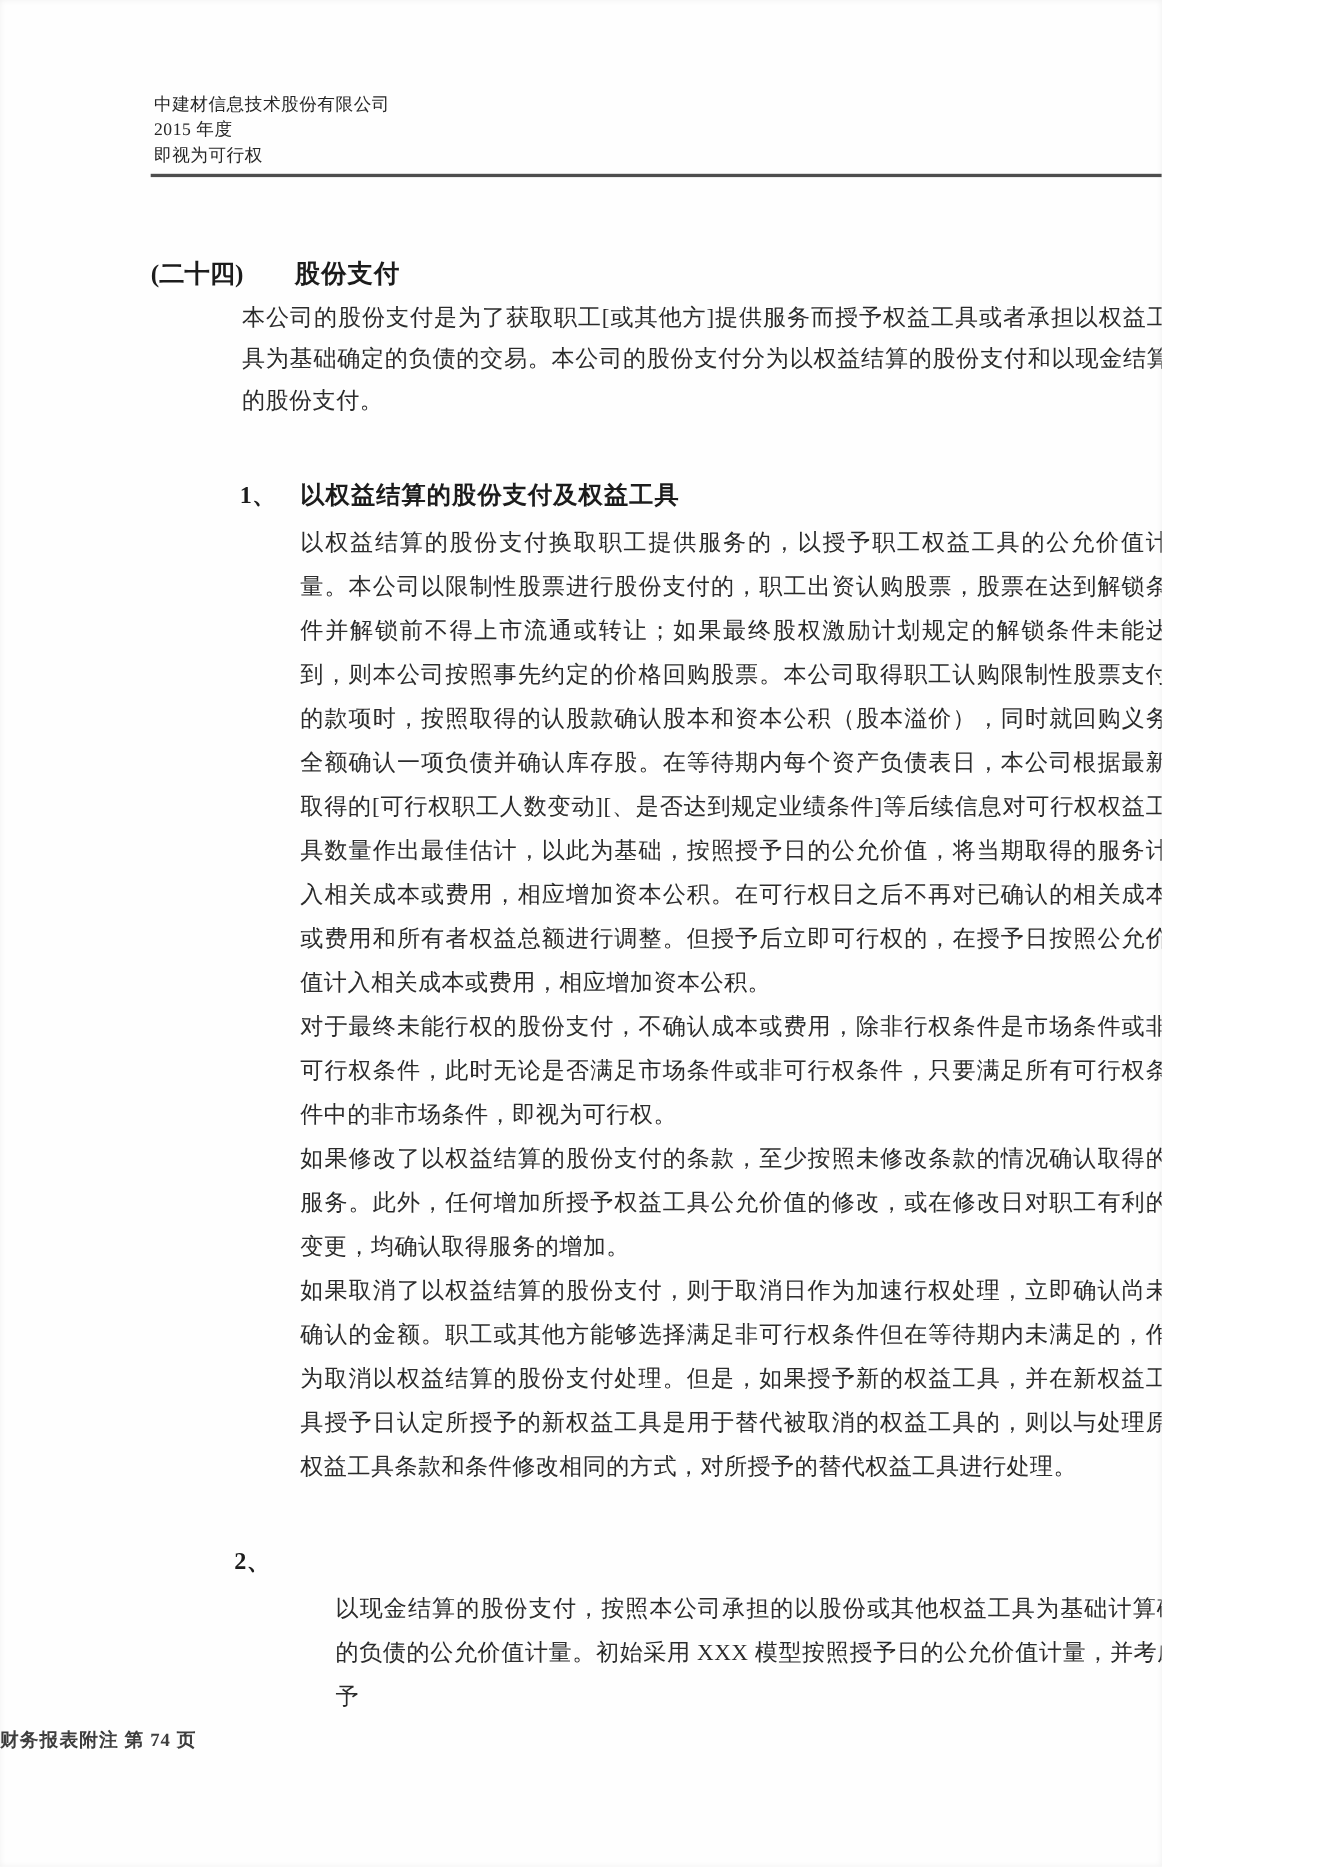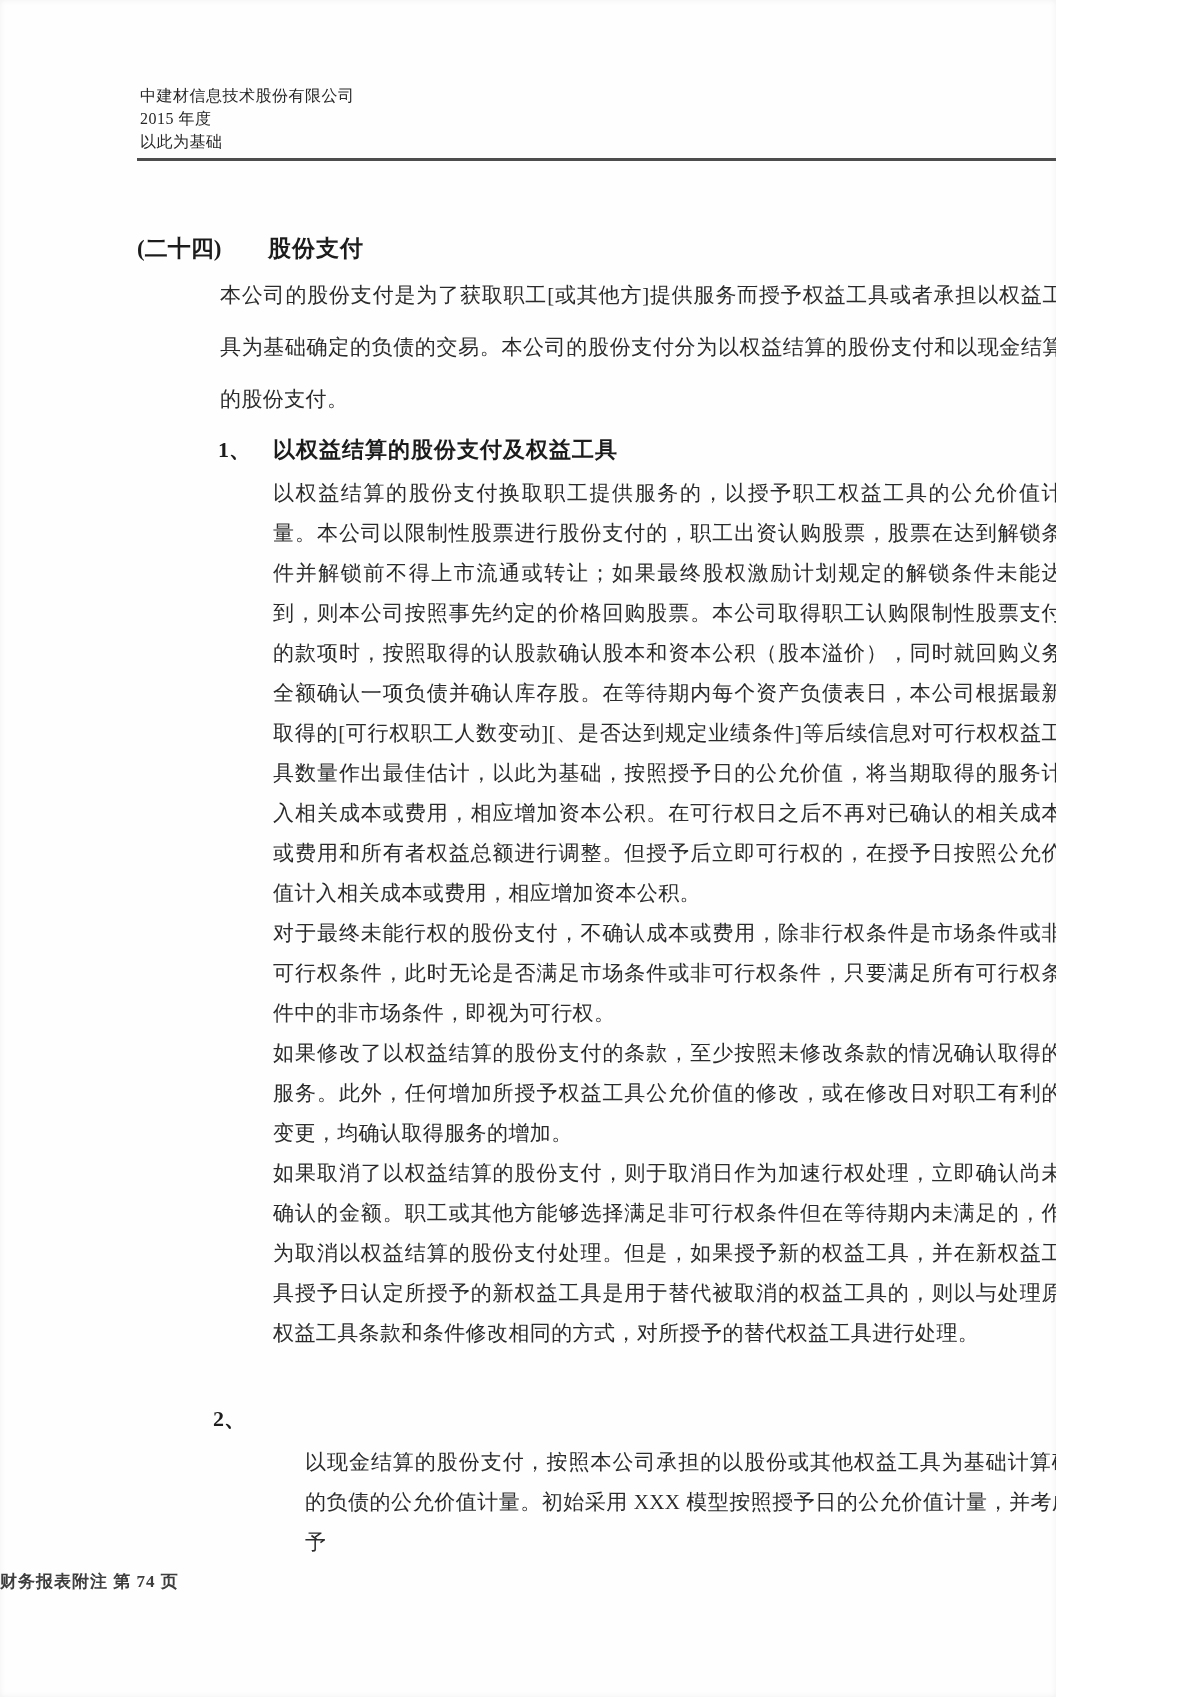--- a/index.html
+++ b/index.html
@@ -50,21 +50,21 @@
     font-family: "Liberation Sans", "DejaVu Sans", sans-serif;
     letter-spacing: 1px;
   }
   
   .section-intro {
     position: absolute;
     left: 220px;
     top: 269px;
     width: 844px;
     font-size: 21px;
-    line-height: 52px;
+    line-height: 38px;
     text-align: justify;
     text-justify: inter-ideograph;
     letter-spacing: 0.4px;
   }
   .section-intro p { margin: 0; }
   
   .sub-heading {
     position: absolute;
     display: flex;
     font-size: 22px;
@@ -109,21 +109,21 @@
   }
 </style>
 </head>
 <body>
 
 <div class="page">
 
   <div class="doc-header">
     <div>中建材信息技术股份有限公司</div>
     <div>2015 年度</div>
-    <div>以此为基础</div>
+    <div>即视为可行权</div>
   </div>
 
   <div class="header-rule"></div>
 
   <div class="section-heading">
     <span class="sec-num">(二十四)</span>
     <span class="sec-title">股份支付</span>
   </div>
 
   <div class="section-intro">

